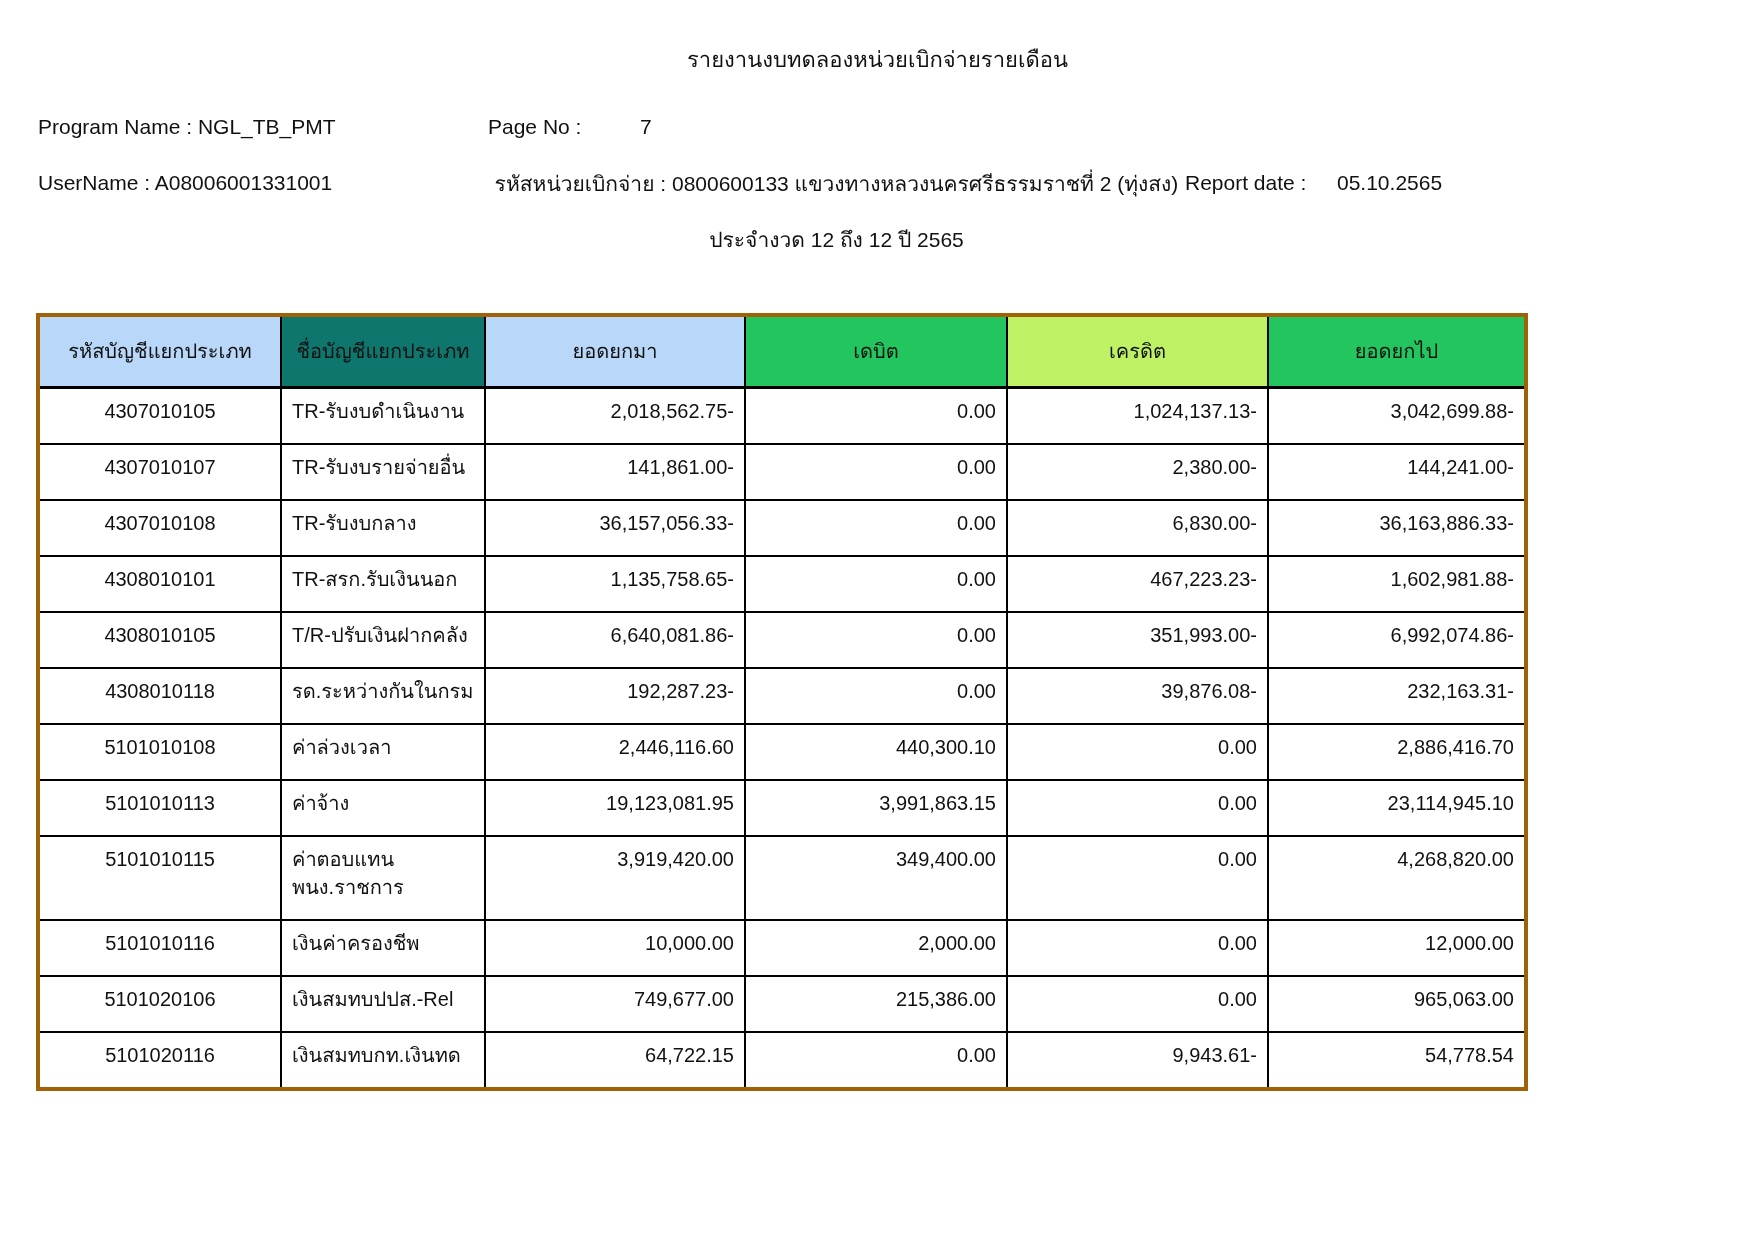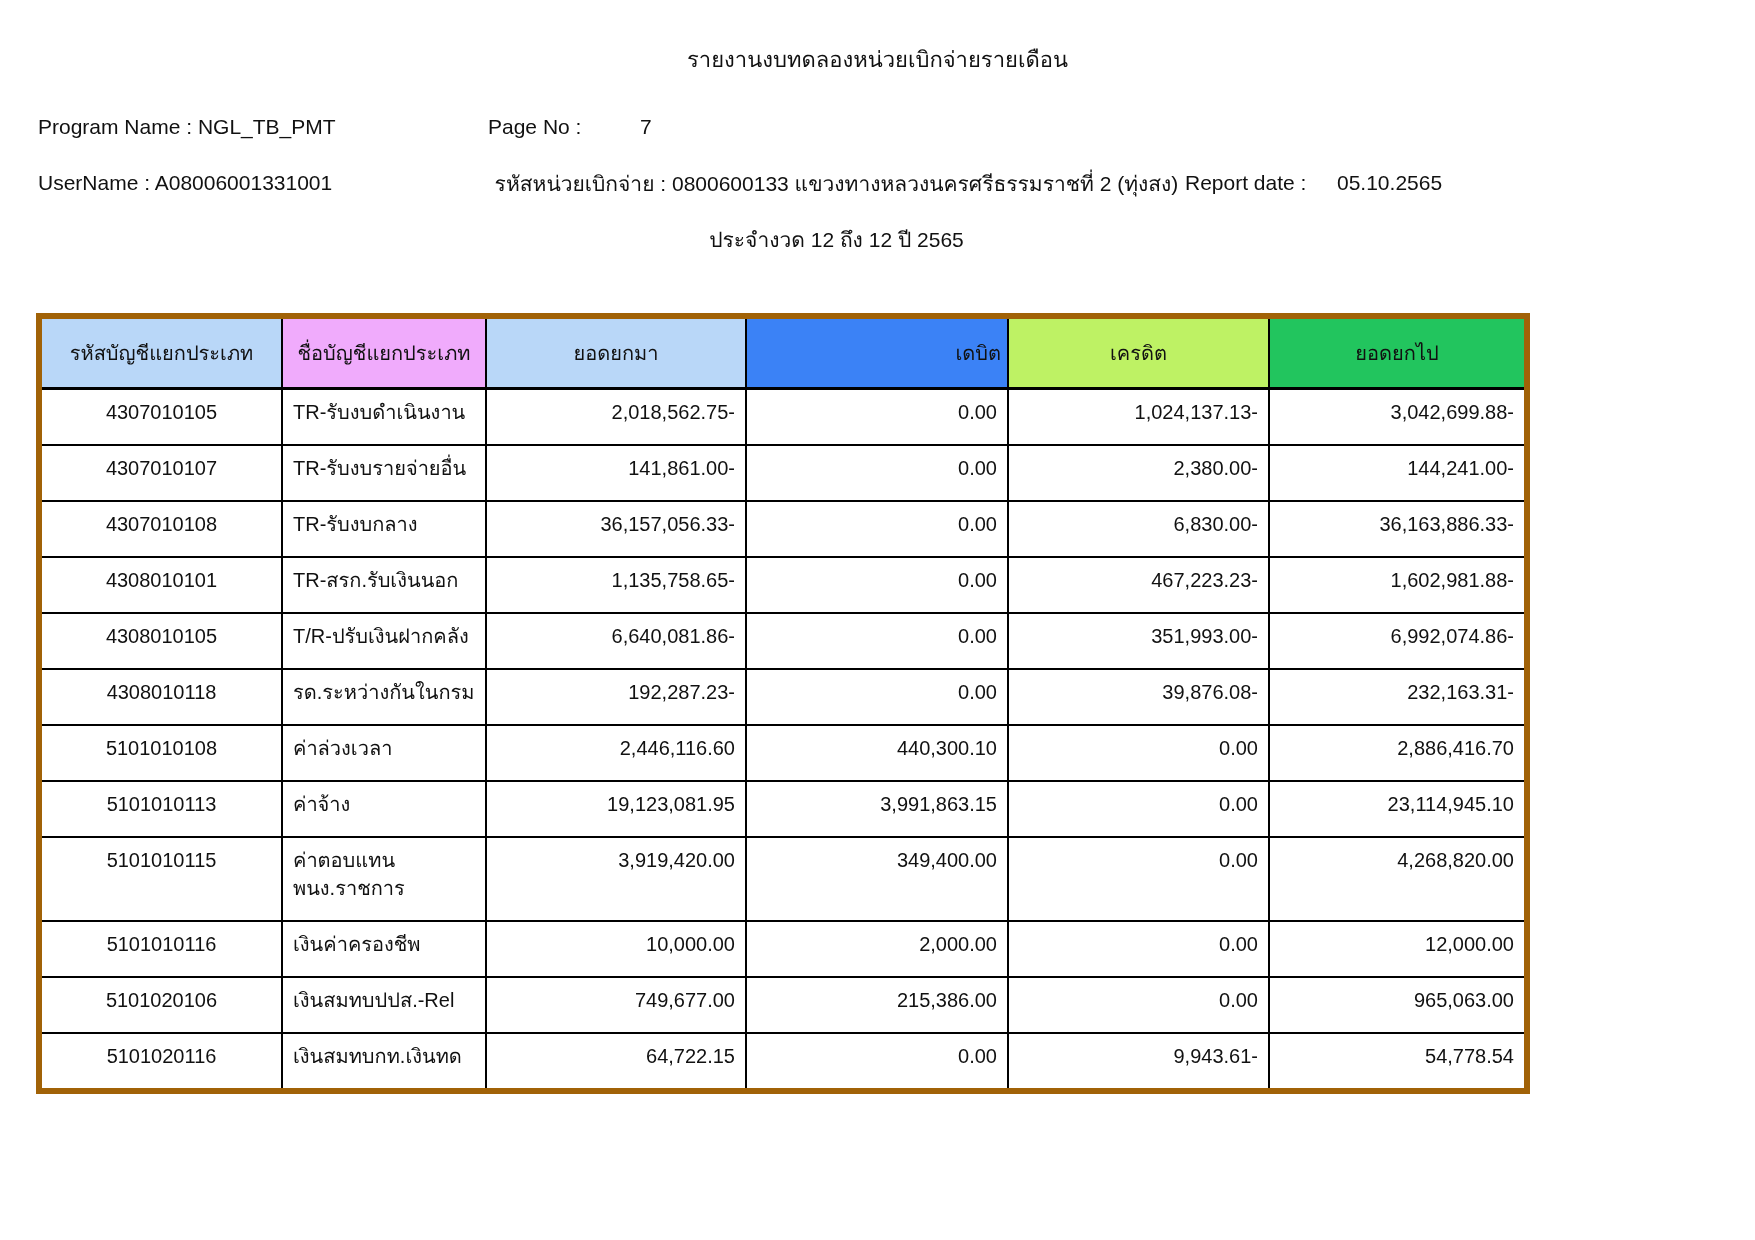--- a/index.html
+++ b/index.html
@@ -30,21 +30,21 @@
   .meta-center{ text-align: center; white-space: nowrap; }
   .meta-right { display: flex; align-items: center; }
   .meta-right .rlabel { width: 152px; white-space: nowrap; }
   .meta-right .rvalue { white-space: nowrap; }
 
   table.report-table {
     margin: 46px 0 0 36px;
     width: 1488px;
     border-collapse: collapse;
     table-layout: fixed;
-    border: 6px solid #a16207;
+    border: 4px solid #a16207;
     font-size: 20px;
   }
   .report-table col.c0 { width: 243px; }
   .report-table col.c1 { width: 204px; }
   .report-table col.c2 { width: 260px; }
   .report-table col.c3 { width: 262px; }
   .report-table col.c4 { width: 261px; }
   .report-table col.c5 { width: 258px; }
 
   .report-table th {
@@ -102,23 +102,23 @@
       <col class="c0">
         <col class="c1">
         <col class="c2">
         <col class="c3">
         <col class="c4">
         <col class="c5">
     </colgroup>
     <thead>
       <tr>
         <th style="background: rgb(185, 215, 248);">รหัสบัญชีแยกประเภท</th>
-        <th style="background: #f0abfc;">ชื่อบัญชีแยกประเภท</th>
+        <th style="background: #0f766e;">ชื่อบัญชีแยกประเภท</th>
         <th style="background: rgb(185, 215, 248);">ยอดยกมา</th>
-        <th style="background: #3b82f6; text-align: right;">เดบิต</th>
+        <th style="background: #22c55e;">เดบิต</th>
         <th style="background: #bef264;">เครดิต</th>
         <th style="background: #22c55e;">ยอดยกไป</th>
       </tr>
     </thead>
     <tbody>
         <tr>
           <td class="col-code">4307010105</td>
           <td class="col-name">TR-รับงบดำเนินงาน</td>
           <td class="num">2,018,562.75-</td>
           <td class="num">0.00</td>

